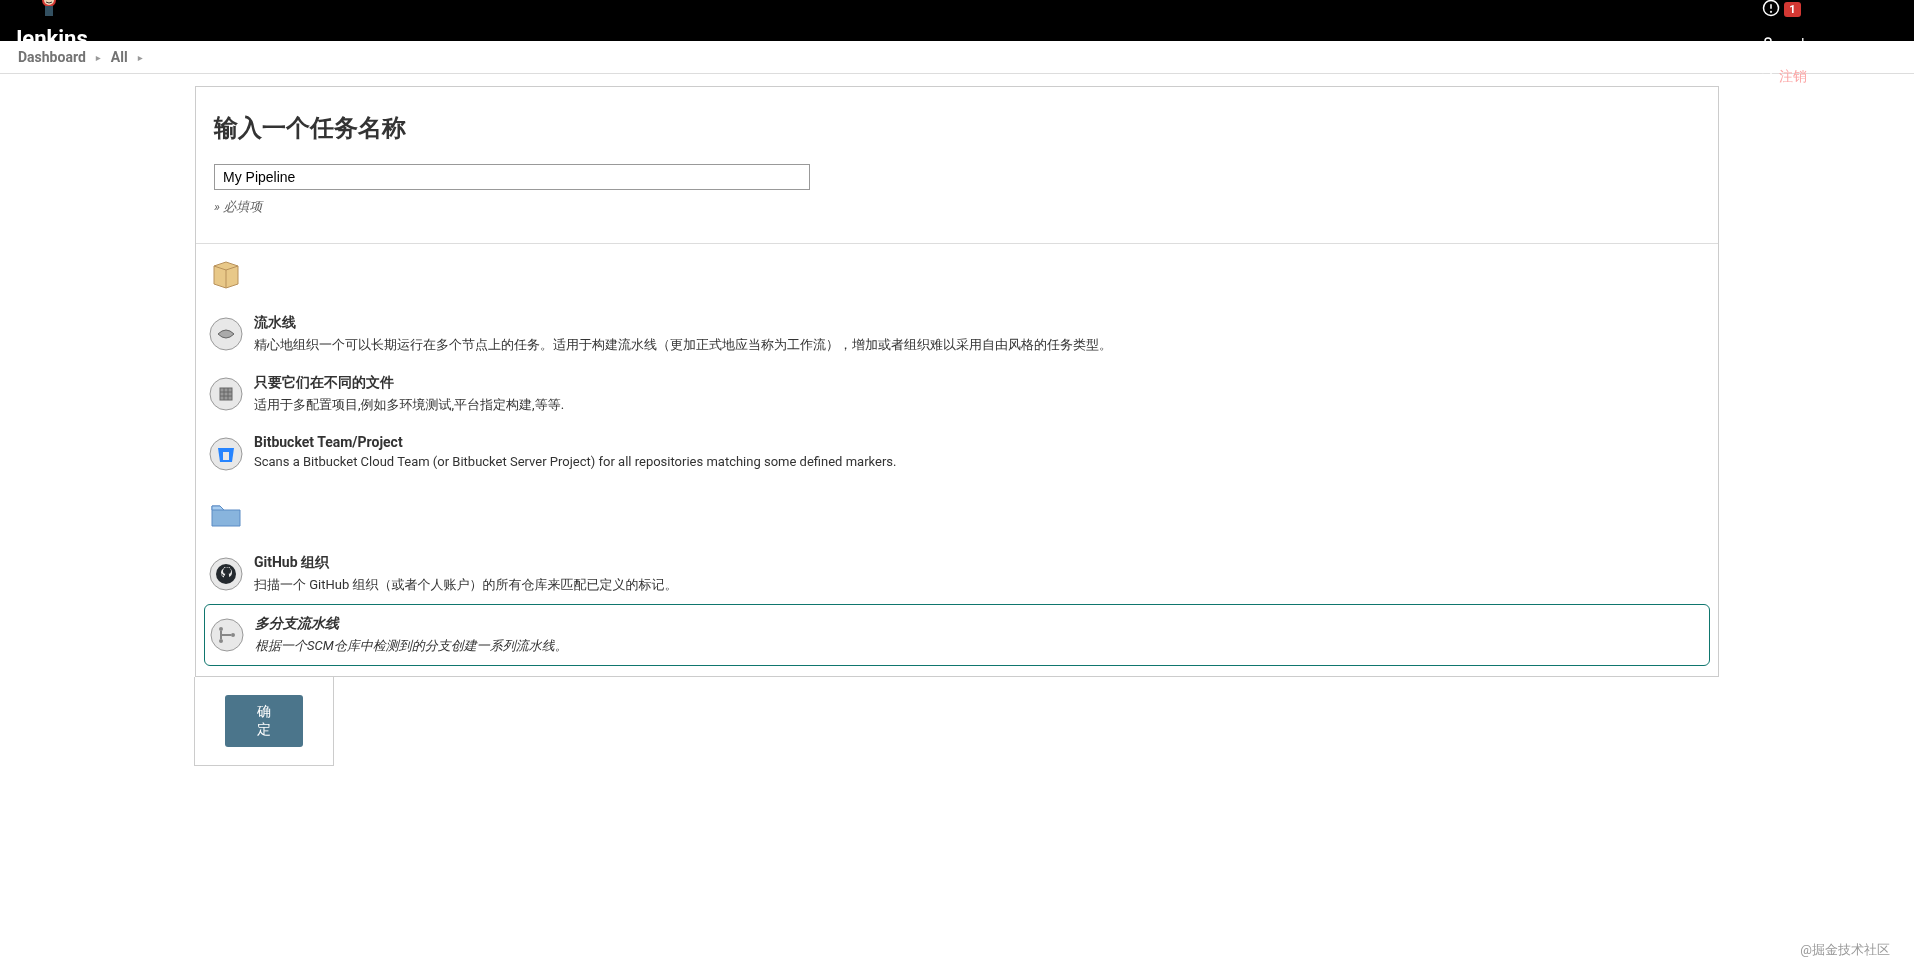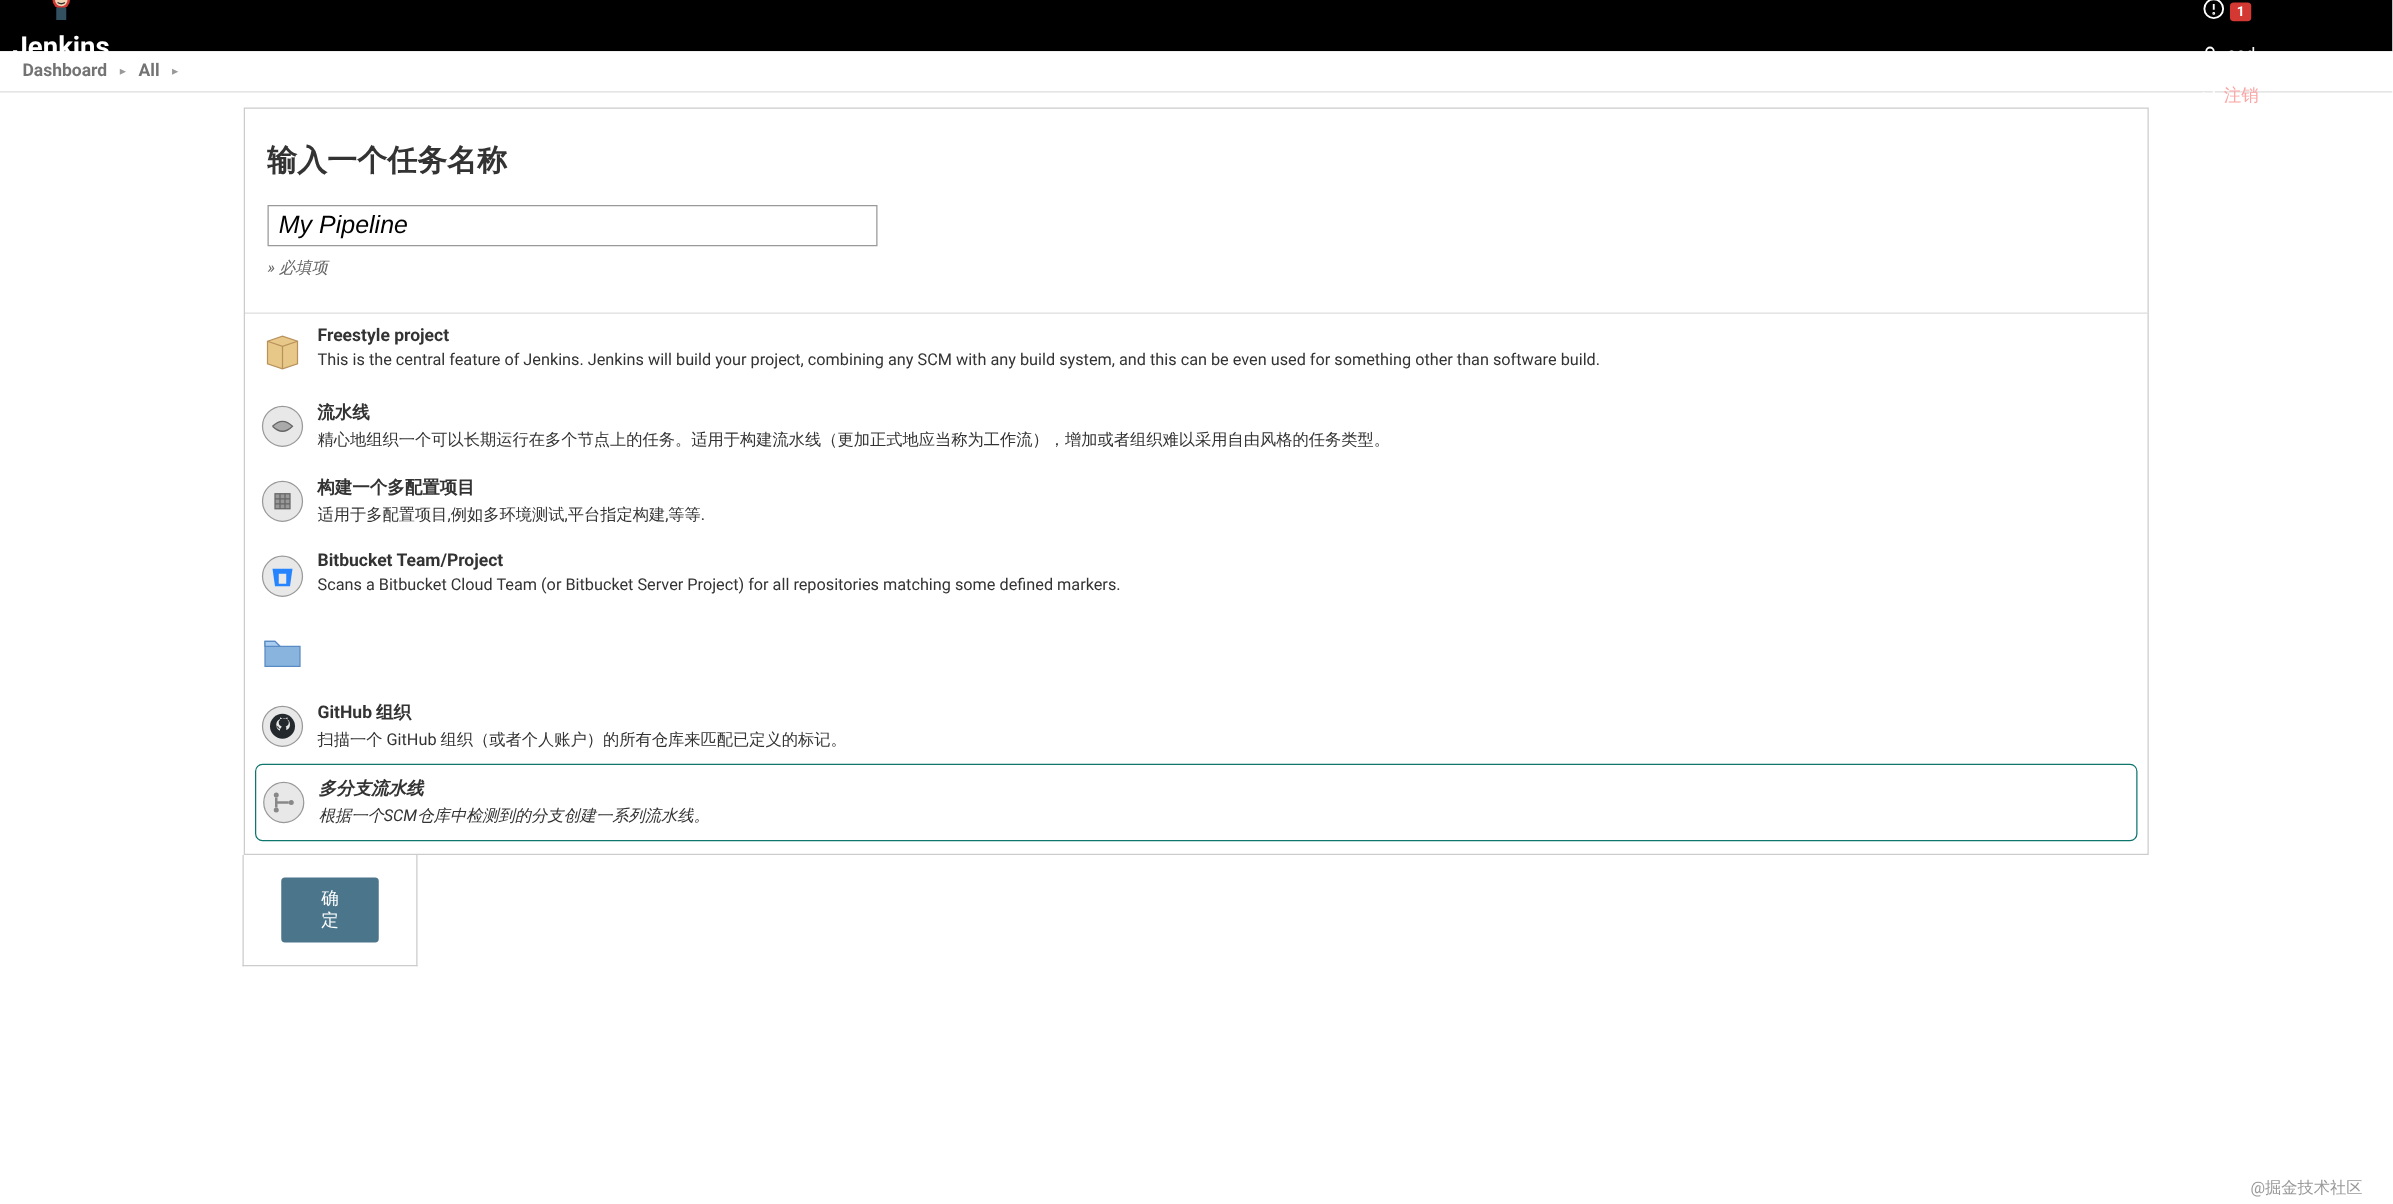--- a/index.html
+++ b/index.html
@@ -152,25 +152,24 @@
     }
     .form-header {
       padding: 25px 18px 15px 18px;
     }
     .form-title {
       font-size: 24px;
       font-weight: bold;
       margin-bottom: 20px;
     }
     .name-input {
-      width: 488px;
+      width: 596px;
       padding: 4px 8px;
       border: 1px solid #999;
-      font-size: 20px;
-      font-style: italic;
+      font-size: 14px;
     }
     .required-note {
       font-style: italic;
       color: #666;
       margin-top: 8px;
       font-size: 13px;
     }
     .divider {
       border: none;
       border-top: 1px solid #ddd;
@@ -315,24 +314,20 @@
     <div class="item-list">
 
       <div class="item-option">
         <div class="item-icon">
           <svg viewBox="0 0 40 40">
             <path d="M8 12 L20 8 L32 12 L32 30 L20 34 L8 30 Z" fill="#e8c888" stroke="#b8915b" stroke-width="1"></path>
             <path d="M8 12 L20 16 L32 12" fill="none" stroke="#b8915b"></path>
             <path d="M20 16 L20 34" fill="none" stroke="#b8915b"></path>
           </svg>
         </div>
-        <div class="item-text">
-          <div class="item-title">Freestyle project</div>
-          <div class="item-desc">This is the central feature of Jenkins. Jenkins will build your project, combining any SCM with any build system, and this can be even used for something other than software build.</div>
-        </div>
       </div>
 
       <div class="item-option">
         <div class="item-icon">
           <svg viewBox="0 0 40 40">
             <circle cx="20" cy="20" r="16" fill="#e8e8e8" stroke="#999"></circle>
             <path d="M12 20 Q20 12 28 20 Q20 28 12 20" fill="#aaa" stroke="#666"></path>
           </svg>
         </div>
         <div class="item-text">
@@ -346,21 +341,21 @@
           <svg viewBox="0 0 40 40">
             <circle cx="20" cy="20" r="16" fill="#e8e8e8" stroke="#999"></circle>
             <rect x="14" y="14" width="12" height="12" fill="#999" stroke="#666"></rect>
             <line x1="14" y1="18" x2="26" y2="18" stroke="#666"></line>
             <line x1="14" y1="22" x2="26" y2="22" stroke="#666"></line>
             <line x1="18" y1="14" x2="18" y2="26" stroke="#666"></line>
             <line x1="22" y1="14" x2="22" y2="26" stroke="#666"></line>
           </svg>
         </div>
         <div class="item-text">
-          <div class="item-title">构建一个多配置项目</div>
+          <div class="item-title">只要它们在不同的文件</div>
           <div class="item-desc">适用于多配置项目,例如多环境测试,平台指定构建,等等.</div>
         </div>
       </div>
 
       <div class="item-option">
         <div class="item-icon">
           <svg viewBox="0 0 40 40">
             <circle cx="20" cy="20" r="16" fill="#e8e8e8" stroke="#999"></circle>
             <path d="M12 14 L28 14 L26 28 L14 28 Z" fill="#2684ff"></path>
             <rect x="17" y="18" width="6" height="8" fill="#e8e8e8"></rect>

